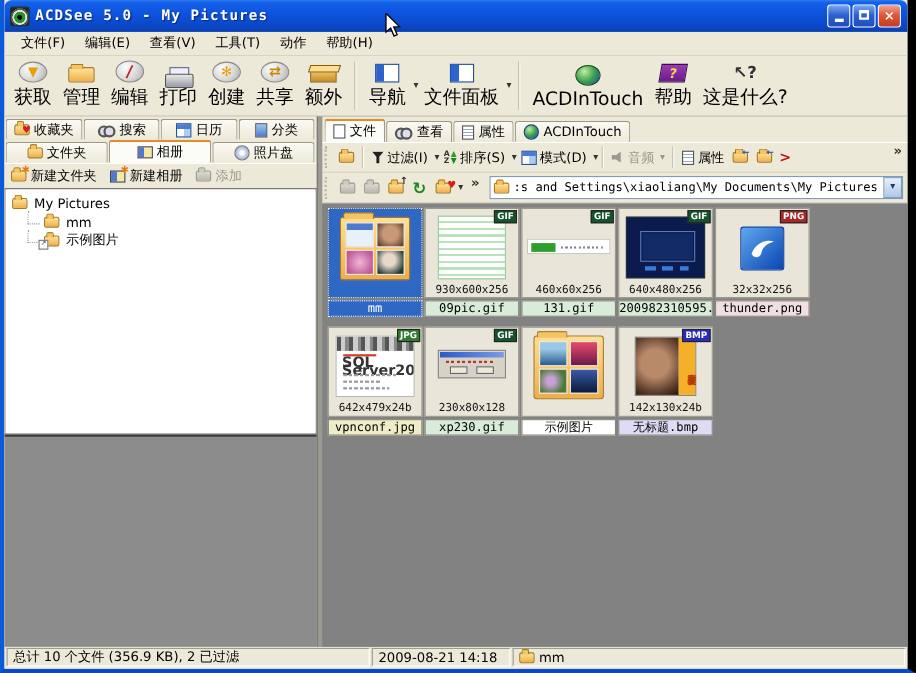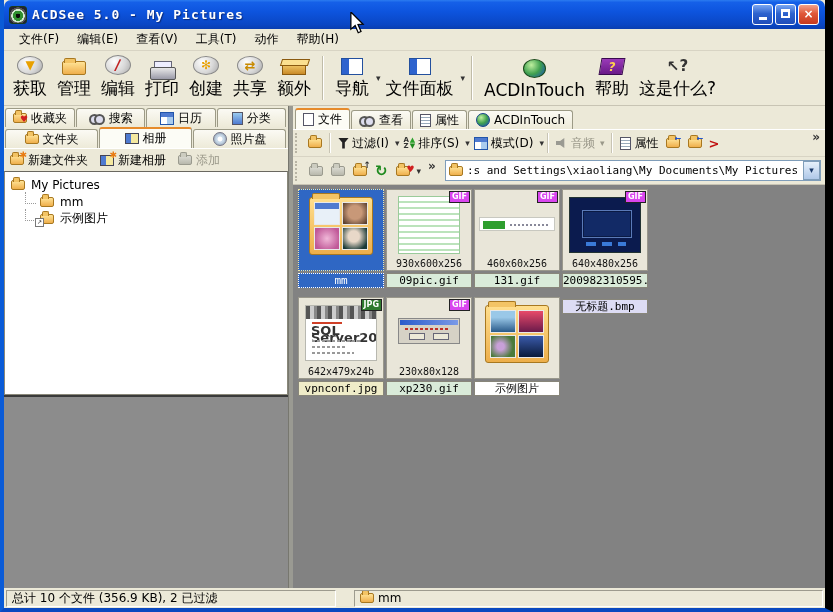--- a/index.html
+++ b/index.html
@@ -148,21 +148,21 @@
   
   .thumbs{flex:1;background:#828282;padding:4px 0 0 5px;overflow:hidden;}
   .trow{display:flex;gap:2px;margin-bottom:9px;}
   .cell{width:86px;flex:0 0 auto;}
   .tbox{position:relative;height:82px;background:#E9E6D9;border:1px solid #9a988c;
     display:flex;align-items:center;justify-content:center;}
   .tbox .dims{position:absolute;bottom:1px;left:0;right:0;text-align:center;font-size:10px;
     font-family:"DejaVu Sans Mono","Liberation Mono",monospace;color:#111;}
   .badge{position:absolute;top:1px;right:1px;font-size:8px;font-weight:bold;color:#fff;padding:0 2px;
     border:1px solid #222;line-height:10px;}
-  .badge.gif{background:#d946ef;} .badge.png{background:#A82828;} .badge.jpg{background:#2F7A2F;} .badge.bmp{background:#2C2CB8;}
+  .badge.gif{background:#14532d;} .badge.png{background:#A82828;} .badge.jpg{background:#2F7A2F;} .badge.bmp{background:#2C2CB8;}
   .nbar{height:15px;margin-top:2px;border:1px solid #88867a;background:#fff;text-align:center;font-size:11px;
     line-height:13px;font-family:"DejaVu Sans Mono","Liberation Mono",monospace;overflow:hidden;white-space:nowrap;}
   .nbar.gif{background:#D9EBD9;} .nbar.png{background:#EFDFE2;} .nbar.jpg{background:#EFECC8;} .nbar.bmp{background:#DDDCF4;}
   .cell.selected .tbox{background:#2F67C4;border:1px dotted #EFE8A8;}
   .cell.selected .nbar{background:#2F67C4;color:#fff;border:1px dotted #fff;}
   
   .fart{position:relative;width:64px;height:58px;background:linear-gradient(180deg,#FFDF8E,#EDAE4A);
     border:1px solid #A87820;border-radius:3px;margin-top:-8px;}
   .fart::before{content:"";position:absolute;top:-5px;left:2px;width:26px;height:5px;background:#F3C465;
     border:1px solid #A87820;border-bottom:none;border-radius:2px 2px 0 0;}
@@ -197,21 +197,21 @@
   .artxp{width:62px;height:26px;margin-top:-14px;background:#D6D2C6;border:1px solid #888;position:relative;}
   .artxp::before{content:"";position:absolute;left:1px;right:1px;top:1px;height:5px;background:linear-gradient(90deg,#2A5ACA,#7A9AE8);}
   .artxp .rtx{position:absolute;left:6px;top:9px;width:44px;height:2px;background:repeating-linear-gradient(90deg,#C03028 0 3px,transparent 3px 5px);}
   .artxp .btn{position:absolute;bottom:3px;width:16px;height:7px;background:#ECE9D8;border:1px solid #667;}
   .artxp .b1{left:10px;} .artxp .b2{left:34px;}
   .artbmp{display:flex;width:56px;height:54px;margin-top:-10px;border:1px solid #888;}
   .artbmp .photo{flex:1;background:radial-gradient(circle at 45% 45%,#B88A6A 0 35%,#5a3a28 75%,#241208);}
   .artbmp .bandv{width:15px;background:#F5B02A;color:#B83A00;font-size:8px;line-height:8px;
     writing-mode:vertical-rl;text-align:center;font-weight:bold;padding-top:2px;}
   
-  .statusbar{height:20px;background:#ECE9D8;display:flex;align-items:center;font-size:12px;gap:18px;padding:1px 2px;}
+  .statusbar{height:20px;background:#ECE9D8;display:flex;font-size:12px;gap:2px;padding:1px 2px;}
   .spanel{height:17px;display:flex;align-items:center;gap:4px;padding:0 5px;white-space:nowrap;
     border:1px solid;border-color:#9D9B8E #fff #fff #9D9B8E;overflow:hidden;}
   .spanel.s1{width:330px;} .spanel.s2{width:126px;} .spanel.s3{flex:1;}
   
   .cursor{position:absolute;left:344px;top:12px;z-index:50;pointer-events:none;}
 </style>
 </head>
 <body>
 
 <div class="window">
@@ -516,20 +516,32 @@
 
           <div class="cell">
             <div class="tbox">
               <div class="art200"></div>
               <span class="badge gif">GIF</span>
               <span class="dims">640x480x256</span>
             </div>
             <div class="nbar gif">200982310595...</div>
           </div>
 
+          <div class="cell">
+            <div class="tbox">
+              <div class="artthunder">
+                <svg width="26" height="26" viewBox="0 0 32 32">
+                    <path d="M4 22 C8 10 20 5 29 8 C20 11 16 15 15 21 C13 27 7 27 4 22 Z" fill="#fff"></path>
+                  </svg>
+              </div>
+              <span class="badge png">PNG</span>
+              <span class="dims">32x32x256</span>
+            </div>
+            <div class="nbar png">thunder.png</div>
+          </div>
 
         </div>
         <div class="trow">
 
           <div class="cell">
             <div class="tbox">
               <div class="artvpn">
                 <div class="band"></div>
                 <div class="rline"></div>
                 <div class="sql">SQL Server2000</div>
@@ -562,32 +574,43 @@
                 <div class="ph p1 sp1"></div>
                 <div class="ph p2 sp2"></div>
                 <div class="ph p3 sp3"></div>
                 <div class="ph p4 sp4"></div>
               </div>
             </div>
             <div class="nbar">示例图片</div>
           </div>
 
           <div class="cell">
+            <div class="tbox">
+              <div class="artbmp">
+                <div class="photo"></div>
+                <div class="bandv">衰型卖变</div>
+              </div>
+              <span class="badge bmp">BMP</span>
+              <span class="dims">142x130x24b</span>
+            </div>
             <div class="nbar bmp">无标题.bmp</div>
           </div>
 
         </div>
       </div>
     </div>
   </div>
 
   <div class="statusbar">
     <div class="spanel s1">
       <span>总计 10 个文件 (356.9 KB), 2 已过滤</span>
     </div>
+    <div class="spanel s2">
+      <span>2009-08-21 14:18</span>
+    </div>
     <div class="spanel s3">
       <span class="fold fold13"></span>
       <span>mm</span>
     </div>
   </div>
 
   <svg class="cursor" width="18" height="22" viewBox="0 0 12 18">
     <path d="M1 0 L1 14 L4.5 11 L7 17 L9.3 16 L6.8 10.2 L11 10 Z" fill="#fff" stroke="#000" stroke-width="1"></path>
   </svg>
 

